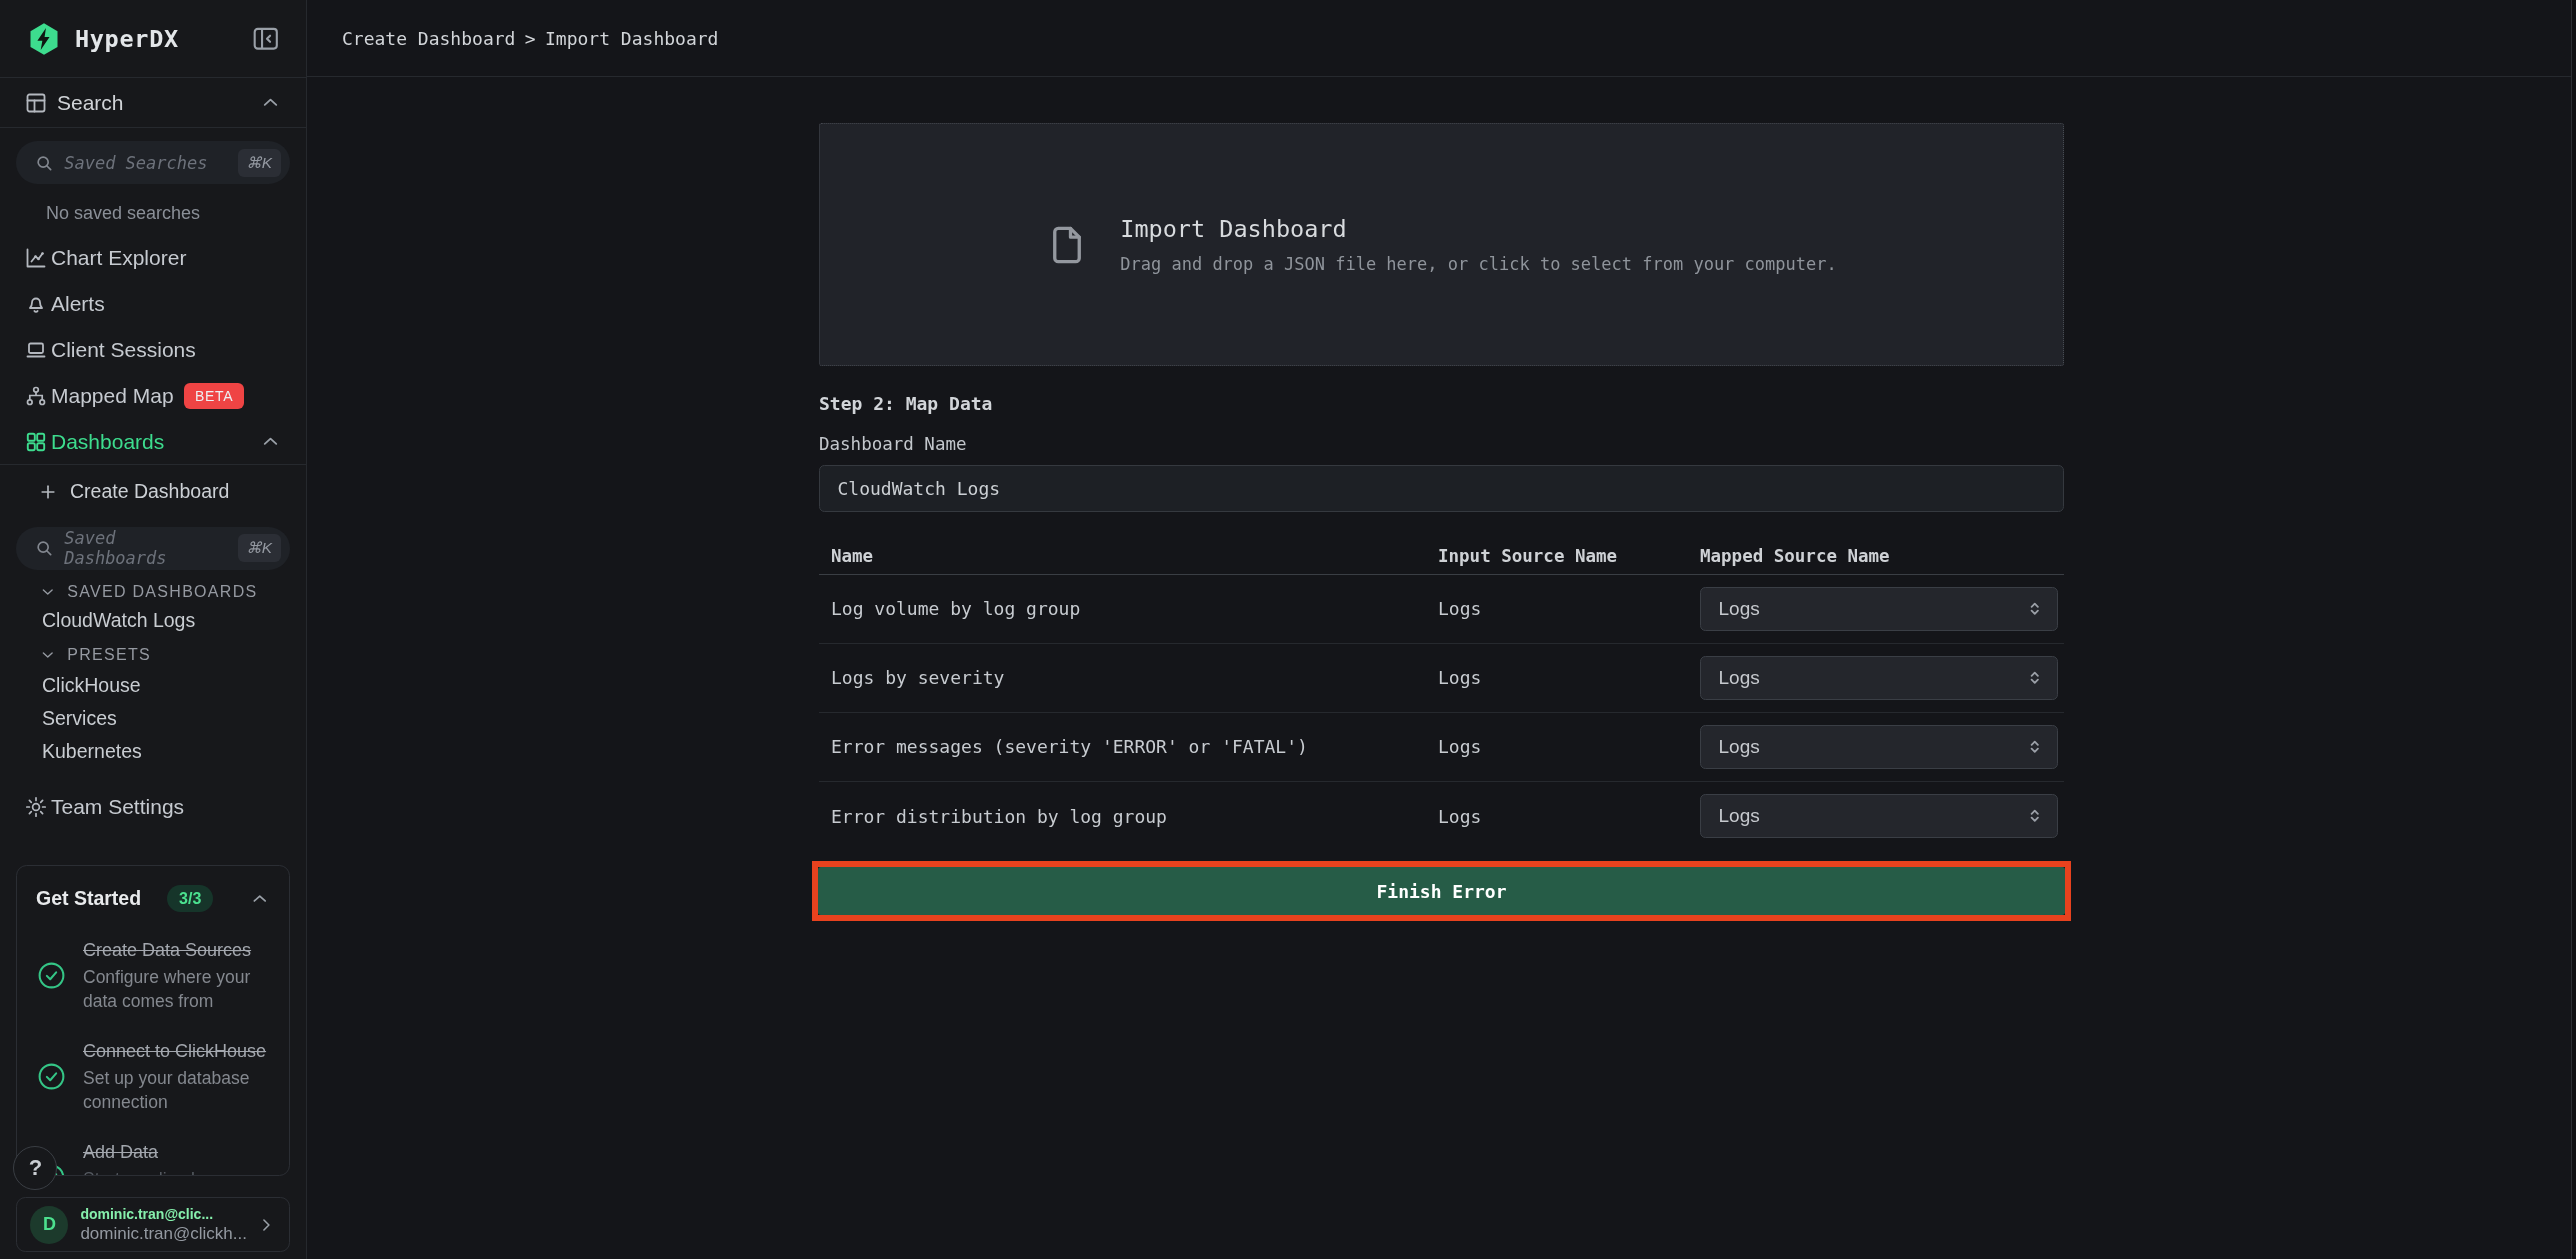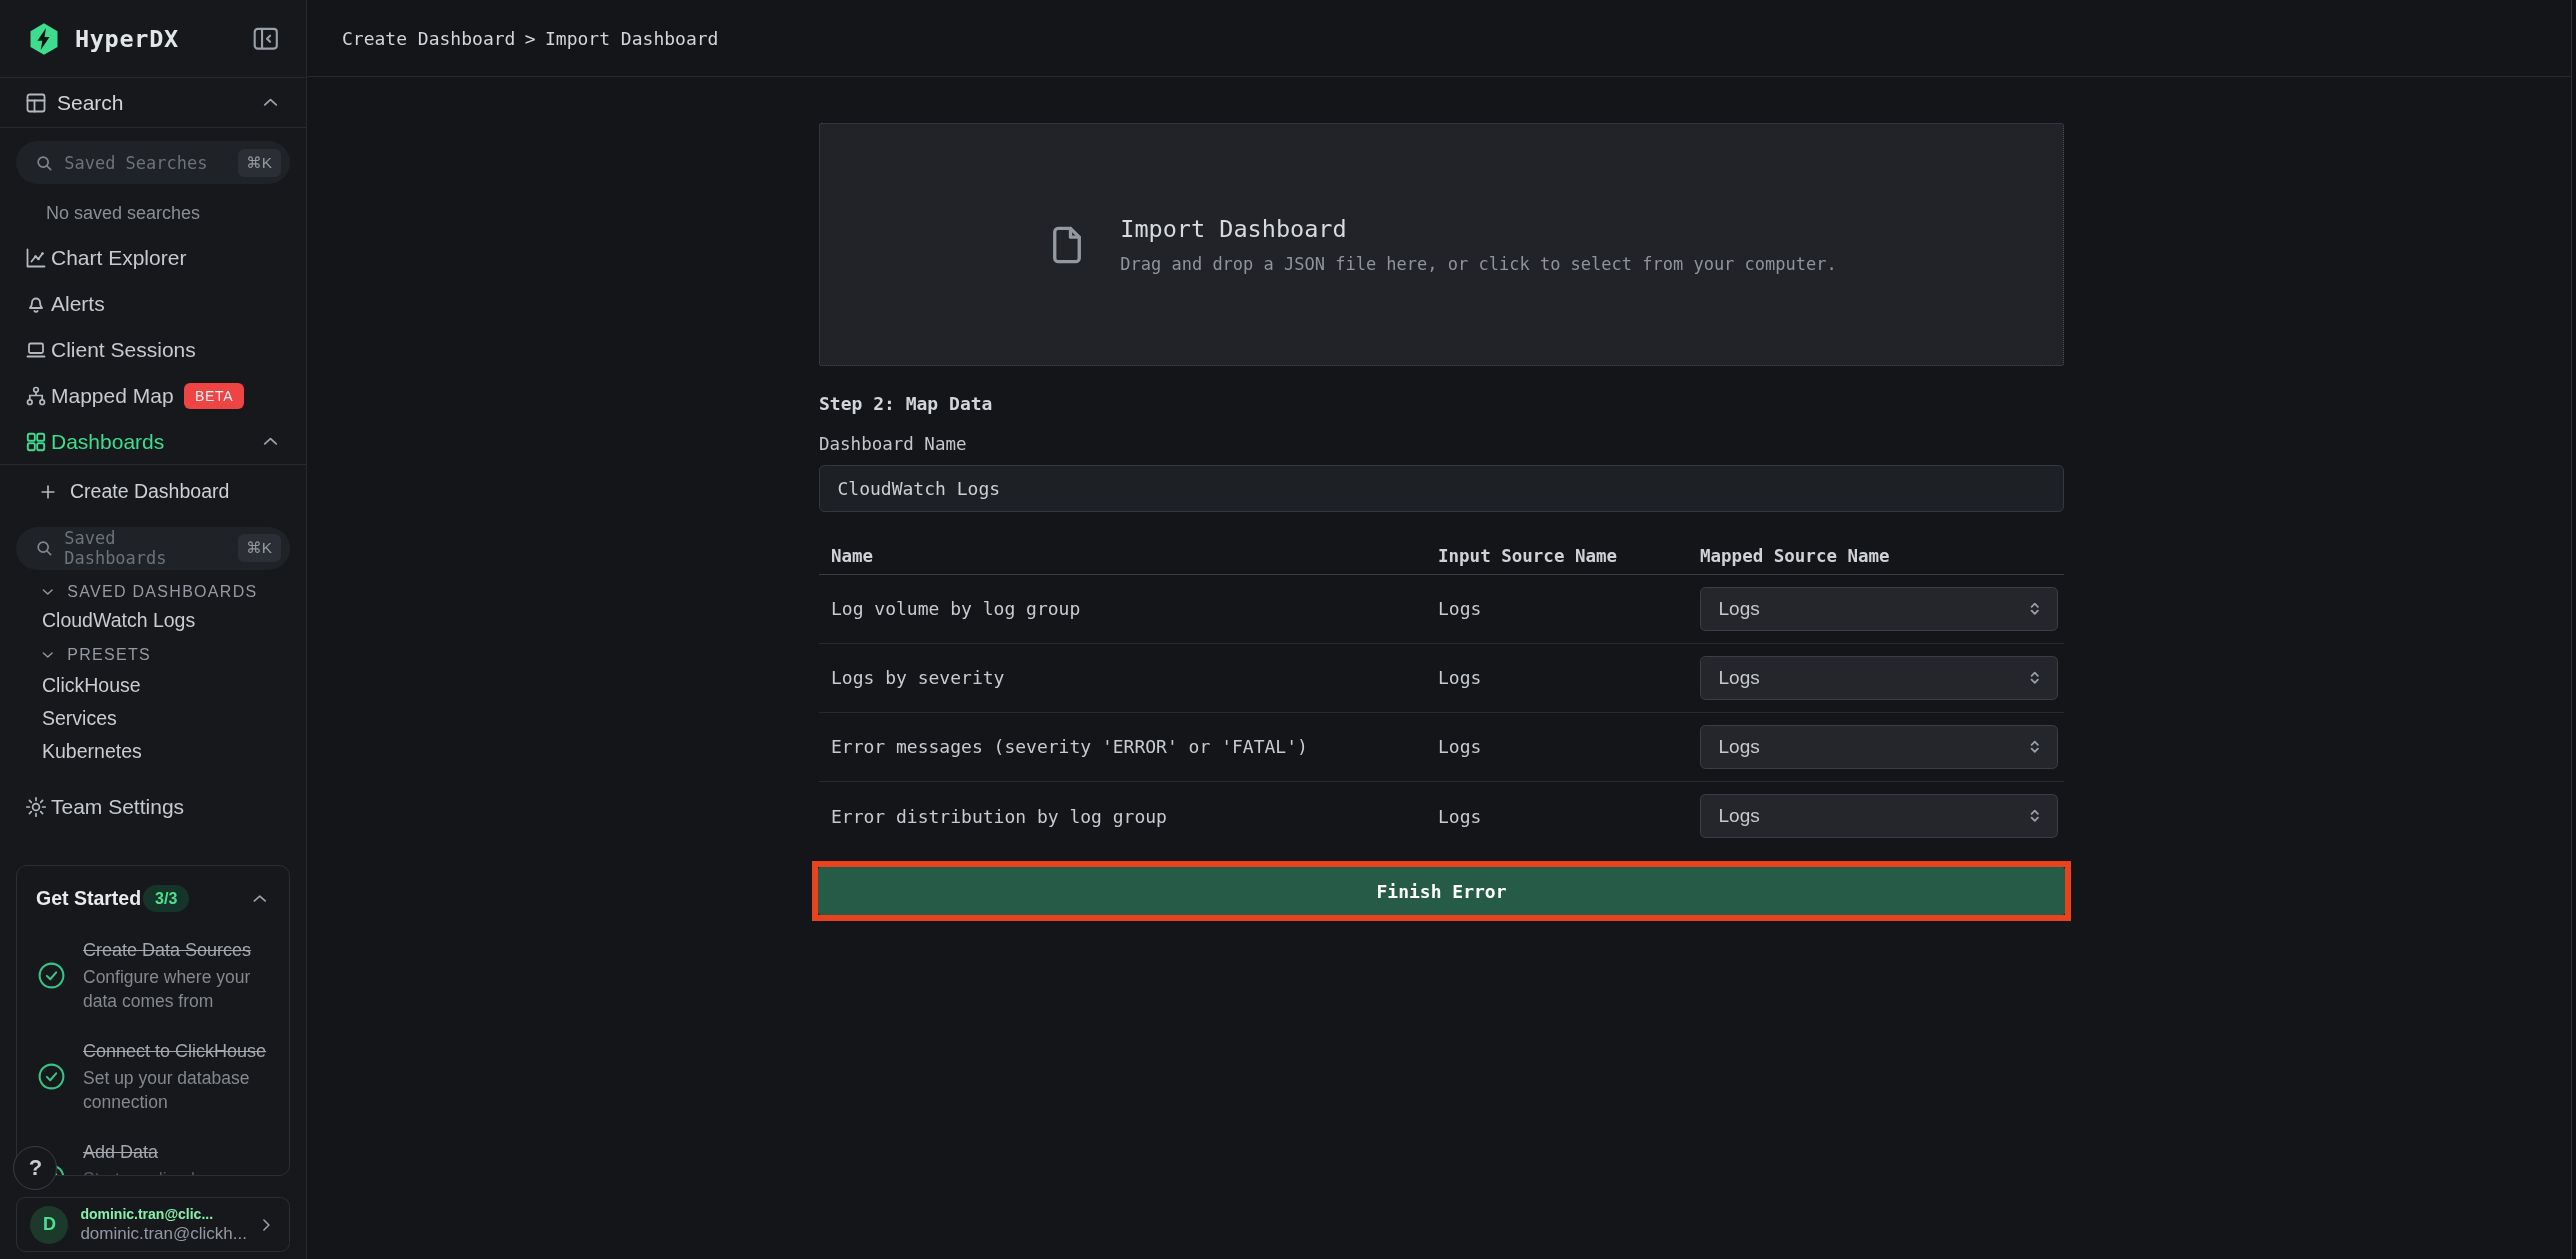--- a/index.html
+++ b/index.html
@@ -34,20 +34,21 @@
   .section-header .nav-ic { width: 24px; height: 24px; color: #b4b8bf; flex: none; }
   .section-header .chev { margin-left: auto; width: 23px; height: 23px; color: #9aa0a8; }
   svg { display: block; }
 
   .pill-input {
     margin: 13.4px 16px 0; height: 43px; flex: none;
     background: #1f2227; border-radius: 27px;
     display: flex; align-items: center; gap: 10.7px; padding: 0 9.4px 0 17.5px;
     color: #6d727b; font-family: "DejaVu Sans Mono", monospace; font-size: 17px;
     cursor: text;
+    font-style: italic;
   }
   .pill-input .mag { width: 20px; height: 20px; color: #82878f; flex: none; }
   .kbd { margin-left: auto; background: #2b2e35; border-radius: 6px; padding: 4.7px 8.7px; font-family: "Liberation Sans", sans-serif; font-size: 15.4px; color: #959aa2; }
 
   .empty-note { margin: 19px 0 0 46px; font-size: 18px; color: #8a8f97; }
 
   .nav { margin-top: 10.7px; }
   .nav-item { display: flex; align-items: center; gap: 3px; height: 46px; padding: 0 24px; font-size: 21px; color: #c6cad0; cursor: pointer; }
   .nav-item .nav-ic { width: 24px; height: 24px; color: #b4b8bf; flex: none; }
   .nav-item.active { color: #3ddc8e; }
@@ -62,21 +63,21 @@
   .group-row .chev-sm { width: 17.5px; height: 17.5px; color: #9599a1; }
   .sub-item { display: flex; align-items: center; height: 31px; padding-left: 42px; font-size: 19.5px; color: #c9cdd2; cursor: pointer; }
   .team-row { margin-top: 16px; }
 
   .spacer { flex: 1 1 auto; }
 
   .gs-card {
     flex: none; margin: 0 16px 21.5px; height: 311px; overflow: hidden;
     border: 0.7px solid #2b2e34; border-radius: 10.7px; padding: 19px 19px 0;
   }
-  .gs-head { display: flex; align-items: center; gap: 2px; }
+  .gs-head { display: flex; align-items: center; gap: 26px; }
   .gs-title { font-size: 19.5px; font-weight: bold; color: #e8eaec; }
   .gs-badge { background: #16352a; color: #4be18f; font-size: 16px; font-weight: bold; padding: 4.7px 12px; border-radius: 671px; }
   .gs-head .chev { margin-left: auto; width: 21.5px; height: 21.5px; color: #9aa0a8; cursor: pointer; }
   .gs-item { display: flex; gap: 16px; margin-top: 25.5px; }
   .gs-check { width: 31px; height: 31px; flex: none; color: #34c586; align-self: center; }
   .gs-item-title { font-size: 18px; color: #a3a7ae; text-decoration: line-through; line-height: 1.35; }
   .gs-item-sub { font-size: 17.5px; color: #84888f; line-height: 1.35; margin-top: 4px; }
   .gs-item:nth-child(4) .gs-item-sub { color: #565b62; }
 
   .user-card {

